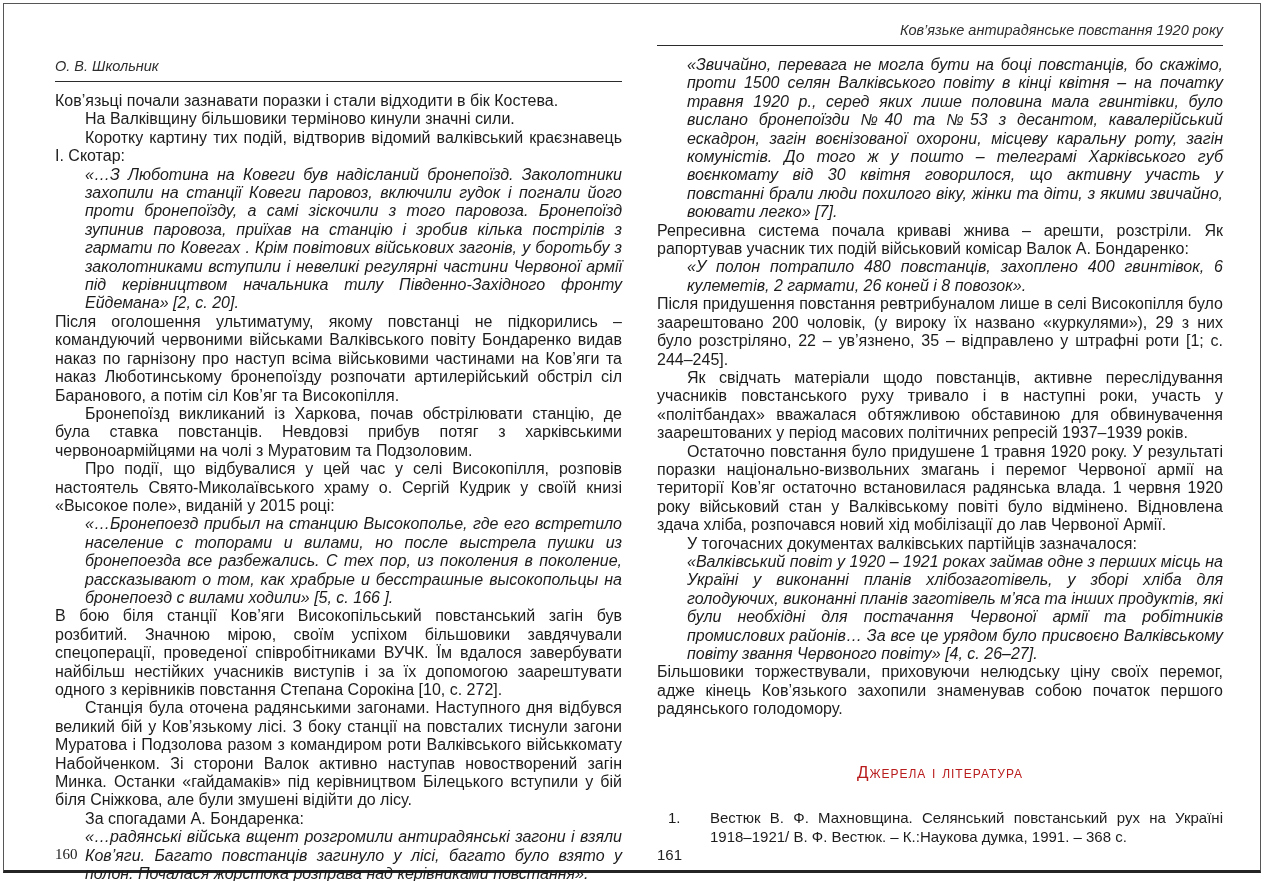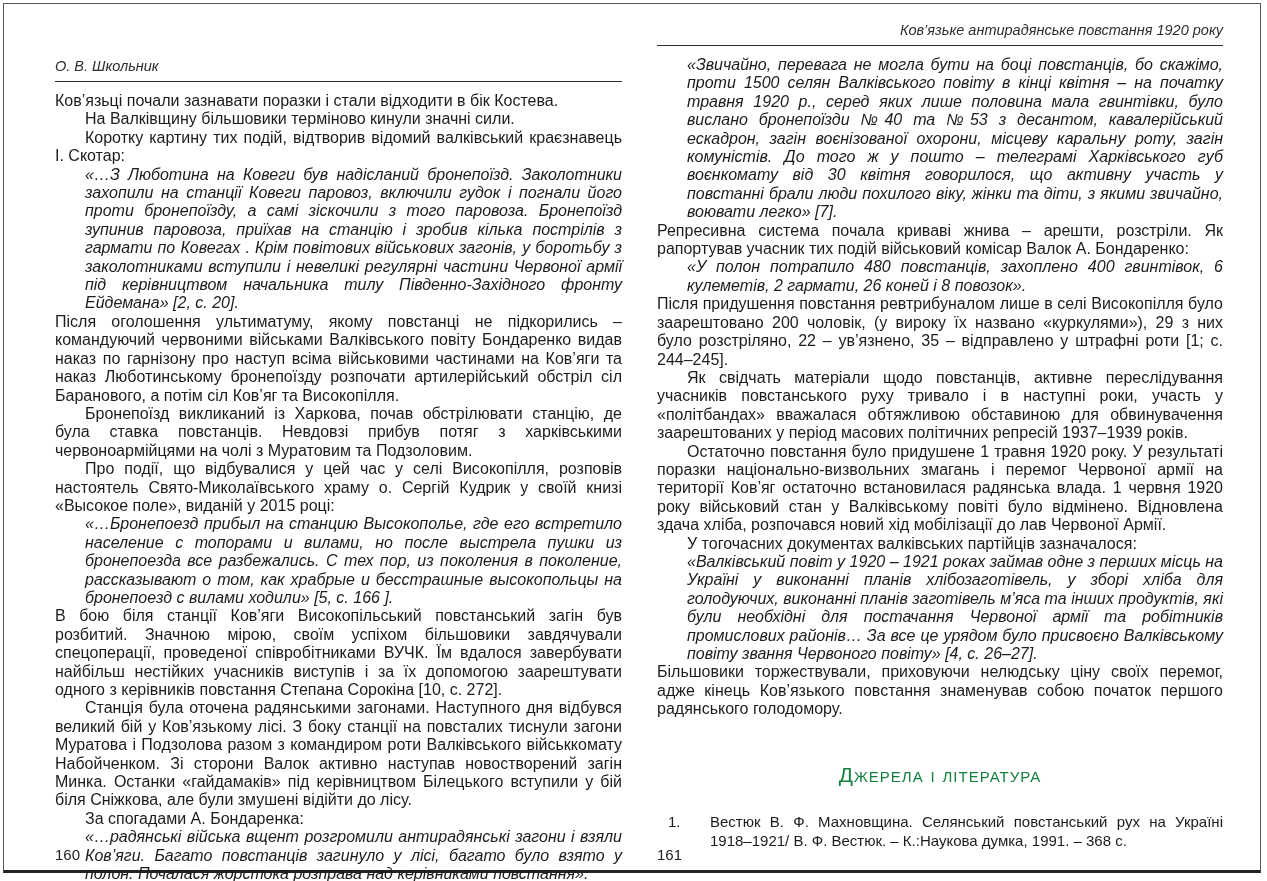--- a/index.html
+++ b/index.html
@@ -27,32 +27,32 @@
   .para{
     margin:0;text-align:justify;
     font-size:16px;line-height:18.4px;color:#1c1c1c;
   }
   .para.indent{text-indent:30px;}
   .para.quote{margin-left:30px;font-style:italic;}
   .backmatter{position:absolute;top:741px;left:0;right:0;}
   .sources-heading{
     text-align:center;
     font-variant:small-caps;
-    font-size:21px;letter-spacing:1px;color:#15803d;
+    font-size:17px;letter-spacing:1px;color:#b91c1c;
   }
   .references{margin-top:26px;}
   .ref-item{
     position:relative;padding-left:53px;margin:0;
     font-size:15px;line-height:18.6px;text-align:justify;color:#1c1c1c;
   }
   .ref-num{position:absolute;left:11px;top:0;}
   .pagenum{
     position:absolute;top:842px;font-size:15px;color:#222;
   }
-  .pagenum.left{left:51px;}
+  .pagenum.left{left:51px;font-family:Liberation Serif, serif;}
   .pagenum.right{left:653px;width:566px;text-align:left;}
 </style>
 </head>
 <body>
 
 <div class="frame">
 
   <div class="page page-left">
     <div class="running-head">
       <span>О. В. Школьник</span>
@@ -79,21 +79,21 @@
     </div>
     <div class="body-text">
         <p class="para quote">«Звичайно, перевага не могла бути на боці повстанців, бо скажімо, проти 1500 селян Валківського повіту в кінці квітня – на початку травня 1920 р., серед яких лише половина мала гвинтівки, було вислано бронепоїзди №40 та №53 з десантом, кавалерійський ескадрон, загін воєнізованої охорони, місцеву каральну роту, загін комуністів. До того ж у пошто – телеграмі Харківського губ воєнкомату від 30 квітня говорилося, що активну участь у повстанні брали люди похилого віку, жінки та діти, з якими звичайно, воювати легко» [7].</p>
         <p class="para plain">Репресивна система почала криваві жнива – арешти, розстріли. Як рапортував учасник тих подій військовий комісар Валок А. Бондаренко:</p>
         <p class="para quote">«У полон потрапило 480 повстанців, захоплено 400 гвинтівок, 6 кулеметів, 2 гармати, 26 коней і 8 повозок».</p>
         <p class="para plain">Після придушення повстання ревтрибуналом лише в селі Високопілля було заарештовано 200 чоловік, (у вироку їх названо «куркулями»), 29 з них було розстріляно, 22 – ув’язнено, 35 – відправлено у штрафні роти [1; с. 244–245].</p>
         <p class="para indent">Як свідчать матеріали щодо повстанців, активне переслідування учасників повстанського руху тривало і в наступні роки, участь у «політбандах» вважалася обтяжливою обставиною для обвинувачення заарештованих у період масових політичних репресій 1937–1939 років.</p>
         <p class="para indent">Остаточно повстання було придушене 1 травня 1920 року. У результаті поразки національно-визвольних змагань і перемог Червоної армії на території Ков’яг остаточно встановилася радянська влада. 1 червня 1920 року військовий стан у Валківському повіті було відмінено. Відновлена здача хліба, розпочався новий хід мобілізації до лав Червоної Армії.</p>
         <p class="para indent">У тогочасних документах валківських партійців зазначалося:</p>
         <p class="para quote">«Валківський повіт у 1920 – 1921 роках займав одне з перших місць на Україні у виконанні планів хлібозаготівель, у зборі хліба для голодуючих, виконанні планів заготівель м’яса та інших продуктів, які були необхідні для постачання Червоної армії та робітників промислових районів… За все це урядом було присвоєно Валківському повіту звання Червоного повіту» [4, с. 26–27].</p>
-        <p class="para plain">Більшовики торжествували, приховуючи нелюдську ціну своїх перемог, адже кінець Ков’язького повстання знаменував собою початок першого радянського голодомору.</p>
+        <p class="para plain">Більшовики торжествували, приховуючи нелюдську ціну своїх перемог, адже кінець Ков’язького захопили знаменував собою початок першого радянського голодомору.</p>
       </div>
     <div class="backmatter">
       <div class="sources-heading">Джерела і література</div>
       <div class="references">
           <p class="ref-item"><span class="ref-num">1.</span><span>Вестюк В. Ф. Махновщина. Селянський повстанський рух на Україні 1918–1921/ В. Ф. Вестюк. – К.:Наукова думка, 1991. – 368 с.</span></p>
         </div>
     </div>
   </div>
 
   <div class="pagenum left">160</div>

